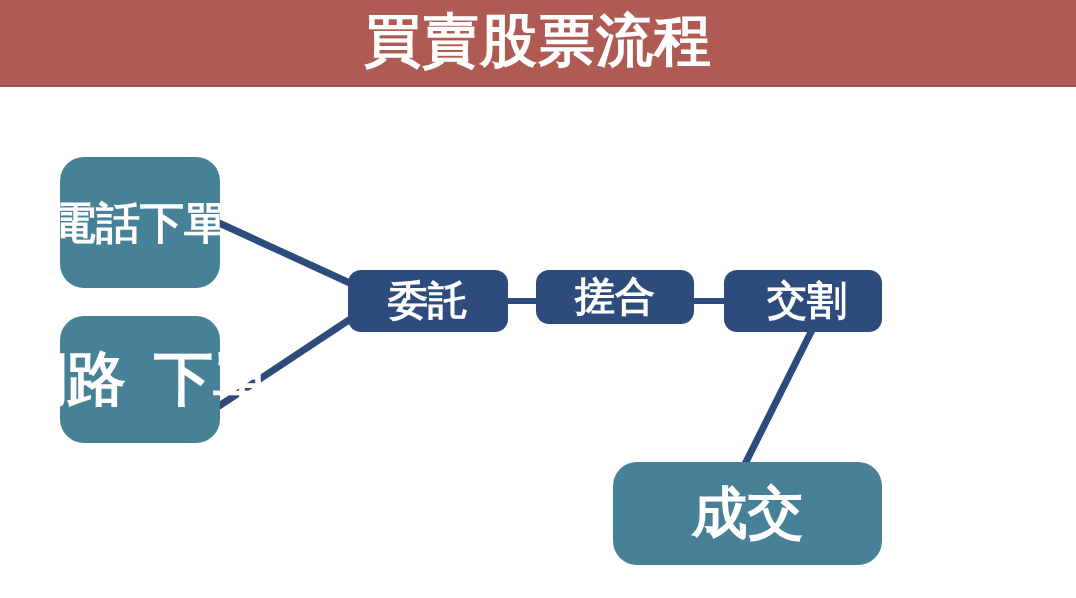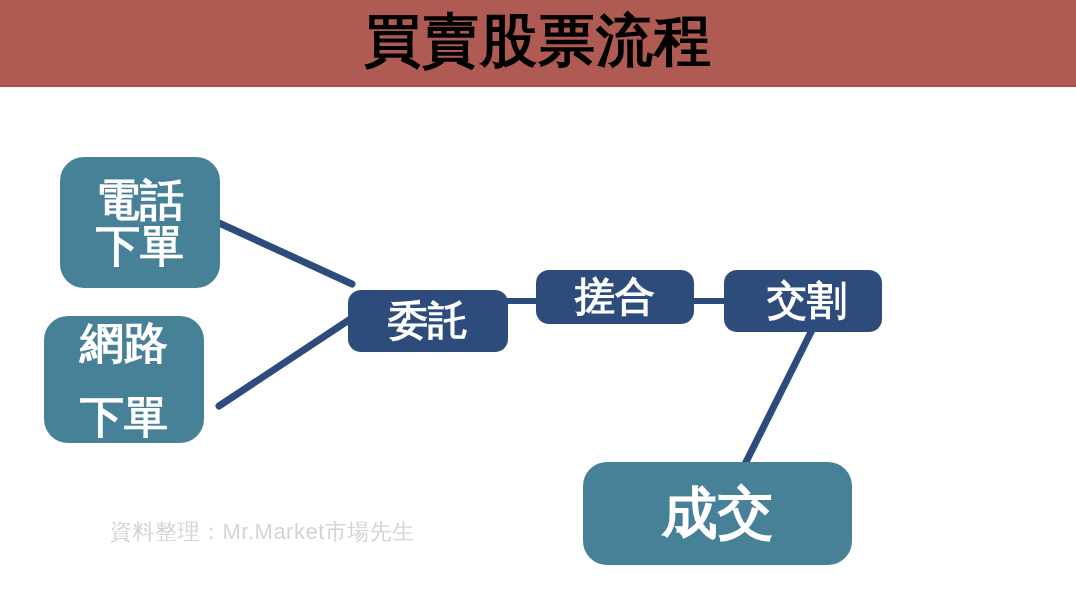--- a/index.html
+++ b/index.html
@@ -31,21 +31,21 @@
     box-sizing: border-box;
   }
   #title-text {
     position: absolute;
     left: 0;
     top: 0;
     width: 1076px;
     height: 85px;
     line-height: 80px;
     text-align: center;
-    color: #000000;
+    color: #ffffff;
     font-size: 57px;
     font-weight: bold;
     letter-spacing: 1px;
     white-space: nowrap;
   }
 
   
   #connectors {
     position: absolute;
     left: 0;
@@ -53,21 +53,20 @@
     width: 1076px;
     height: 598px;
     pointer-events: none;
   }
 
   
   .node {
     position: absolute;
     box-sizing: border-box;
     display: flex;
-    flex-direction: column;
     align-items: center;
     justify-content: center;
     color: #ffffff;
     font-weight: bold;
     text-align: center;
     line-height: 1.04;
     white-space: nowrap;
   }
   .node.teal {
     background: #478198;
@@ -80,53 +79,52 @@
 
   #node-phone-order {
     left: 60px;
     top: 157px;
     width: 160px;
     height: 131px;
     font-size: 44px;
     border-radius: 24px;
   }
   #node-internet-order {
-    left: 44px;
+    left: 60px;
     top: 316px;
     width: 160px;
     height: 127px;
-    font-size: 44px;
+    font-size: 59px;
     border-radius: 24px;
     gap: 28px;
   }
   #node-entrust {
     left: 348px;
     top: 270px;
     width: 160px;
     height: 62px;
     font-size: 40px;
-    margin-top: 20px;
   }
   #node-matching {
     left: 536px;
     top: 270px;
     width: 158px;
     height: 54px;
     font-size: 40px;
   }
   #node-settlement {
     left: 724px;
     top: 270px;
     width: 158px;
     height: 62px;
     font-size: 40px;
     padding-left: 8px;
   }
   #node-deal {
-    left: 583px;
+    left: 613px;
     top: 462px;
     width: 269px;
     height: 103px;
     font-size: 56px;
     border-radius: 24px;
   }
   .node-line {
     display: block;
   }
 
@@ -182,15 +180,14 @@
   </div>
 
   <div class="node navy" id="node-settlement">
     <span class="node-line">交割</span>
   </div>
 
   <div class="node teal" id="node-deal">
     <span class="node-line">成交</span>
   </div>
 
-  <div id="footer-credit">資料整理：Mr.Market市場先生</div>
 
 </div>
 
 </body></html>

